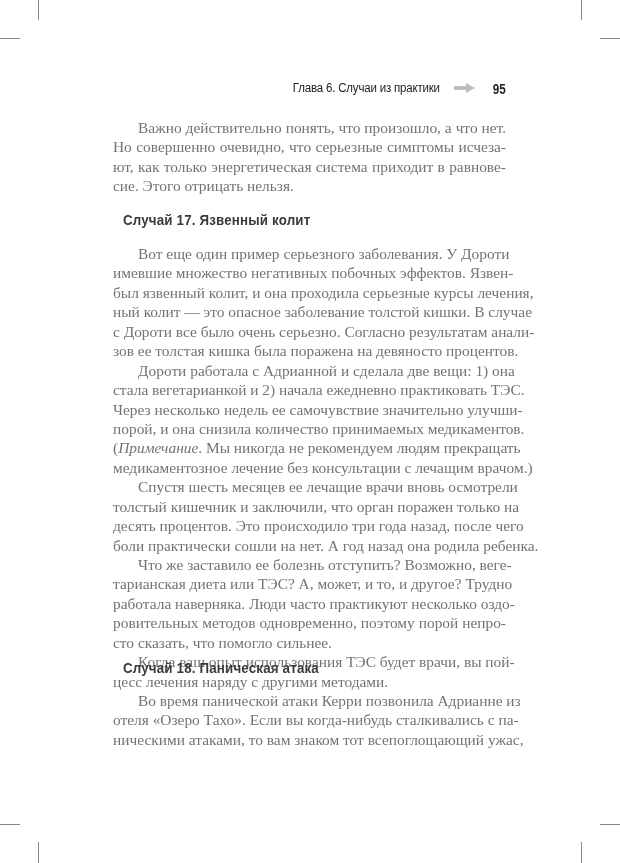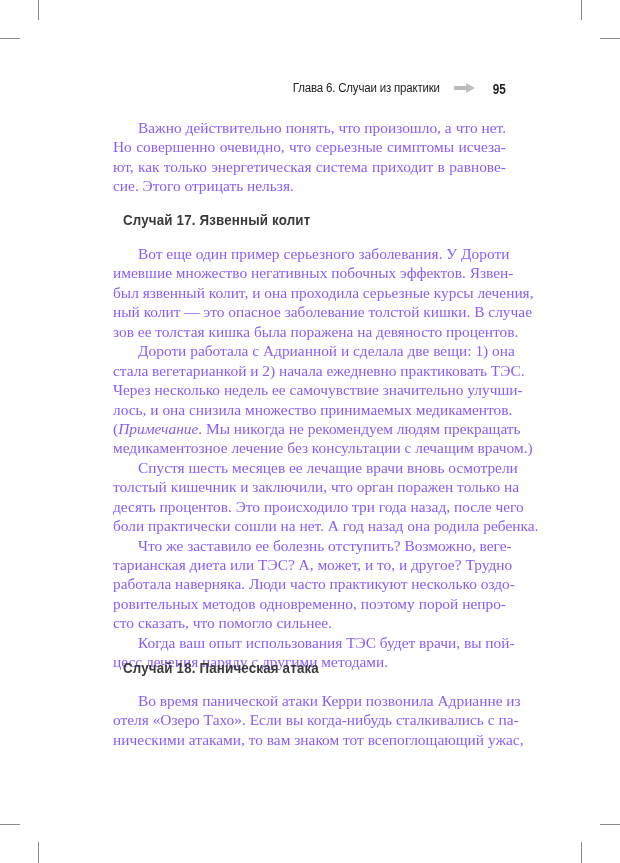--- a/index.html
+++ b/index.html
@@ -12,21 +12,21 @@
     font-family: "Liberation Sans", sans-serif; color: #222;
   }
   .rh-title { font-size: 12.5px; letter-spacing: -0.2px; transform: scaleX(0.92); transform-origin: right center; white-space: nowrap; }
   .rh-arrow { width: 22px; height: 10px; margin: 0 10px 0 10px; position: relative; }
   .rh-arrow .shaft { position: absolute; left: 0; top: 3px; width: 13px; height: 4px; background: #bdbdbd; }
   .rh-arrow .head { position: absolute; left: 12px; top: 0; width: 0; height: 0;
     border-top: 5px solid transparent; border-bottom: 5px solid transparent; border-left: 9px solid #bdbdbd; }
   .rh-page { font-size: 15px; font-weight: bold; transform: scaleX(0.78); transform-origin: right center; color: #222; }
   .text {
     position: absolute; left: 113px; width: 393px;
-    font-family: "Liberation Serif", serif; font-size: 15.4px; color: #8b5cf6;
+    font-family: "Liberation Serif", serif; font-size: 15.4px; color: #737373;
   }
   .line { height: 19.45px; line-height: 19.45px; white-space: nowrap; text-align: justify; text-align-last: justify; }
   .line.indent { padding-left: 25px; }
   .line.last { text-align-last: left; }
   .heading {
     position: absolute; left: 123px;
     font-family: "Liberation Sans", sans-serif; font-weight: bold; font-size: 15.5px; color: #3a3a3a;
     transform: scaleX(0.86); transform-origin: left center; white-space: nowrap; letter-spacing: 0.2px;
   }
   em { font-style: italic; }
@@ -61,26 +61,27 @@
     <div class="line last">сие. Этого отрицать нельзя.</div>
   </div>
 
   <div class="heading" style="top:211px;">Случай 17. Язвенный колит</div>
 
   <div class="text" style="top:244px;">
     <div class="line indent">Вот еще один пример серьезного заболевания. У Дороти</div>
     <div class="line">имевшие множество негативных побочных эффектов. Язвен-</div>
     <div class="line">был язвенный колит, и она проходила серьезные курсы лечения,</div>
     <div class="line">ный колит — это опасное заболевание толстой кишки. В случае</div>
+    <div class="line">с Дороти все было очень серьезно. Согласно результатам анали-</div>
     <div class="line last">зов ее толстая кишка была поражена на девяносто процентов.</div>
 
     <div class="line indent">Дороти работала с Адрианной и сделала две вещи: 1) она</div>
     <div class="line">стала вегетарианкой и 2) начала ежедневно практиковать ТЭС.</div>
     <div class="line">Через несколько недель ее самочувствие значительно улучши-</div>
-    <div class="line">лось, и она снизила множество принимаемых медикаментов.</div>
+    <div class="line">порой, и она снизила количество принимаемых медикаментов.</div>
     <div class="line"><span>(</span><em>Примечание</em><span>. Мы никогда не рекомендуем людям прекращать</span></div>
     <div class="line last">медикаментозное лечение без консультации с лечащим врачом.)</div>
 
     <div class="line indent">Спустя шесть месяцев ее лечащие врачи вновь осмотрели</div>
     <div class="line">толстый кишечник и заключили, что орган поражен только на</div>
     <div class="line">десять процентов. Это происходило три года назад, после чего</div>
     <div class="line last">боли практически сошли на нет. А год назад она родила ребенка.</div>
 
     <div class="line indent">Что же заставило ее болезнь отступить? Возможно, веге-</div>
     <div class="line">тарианская диета или ТЭС? А, может, и то, и другое? Трудно</div>

